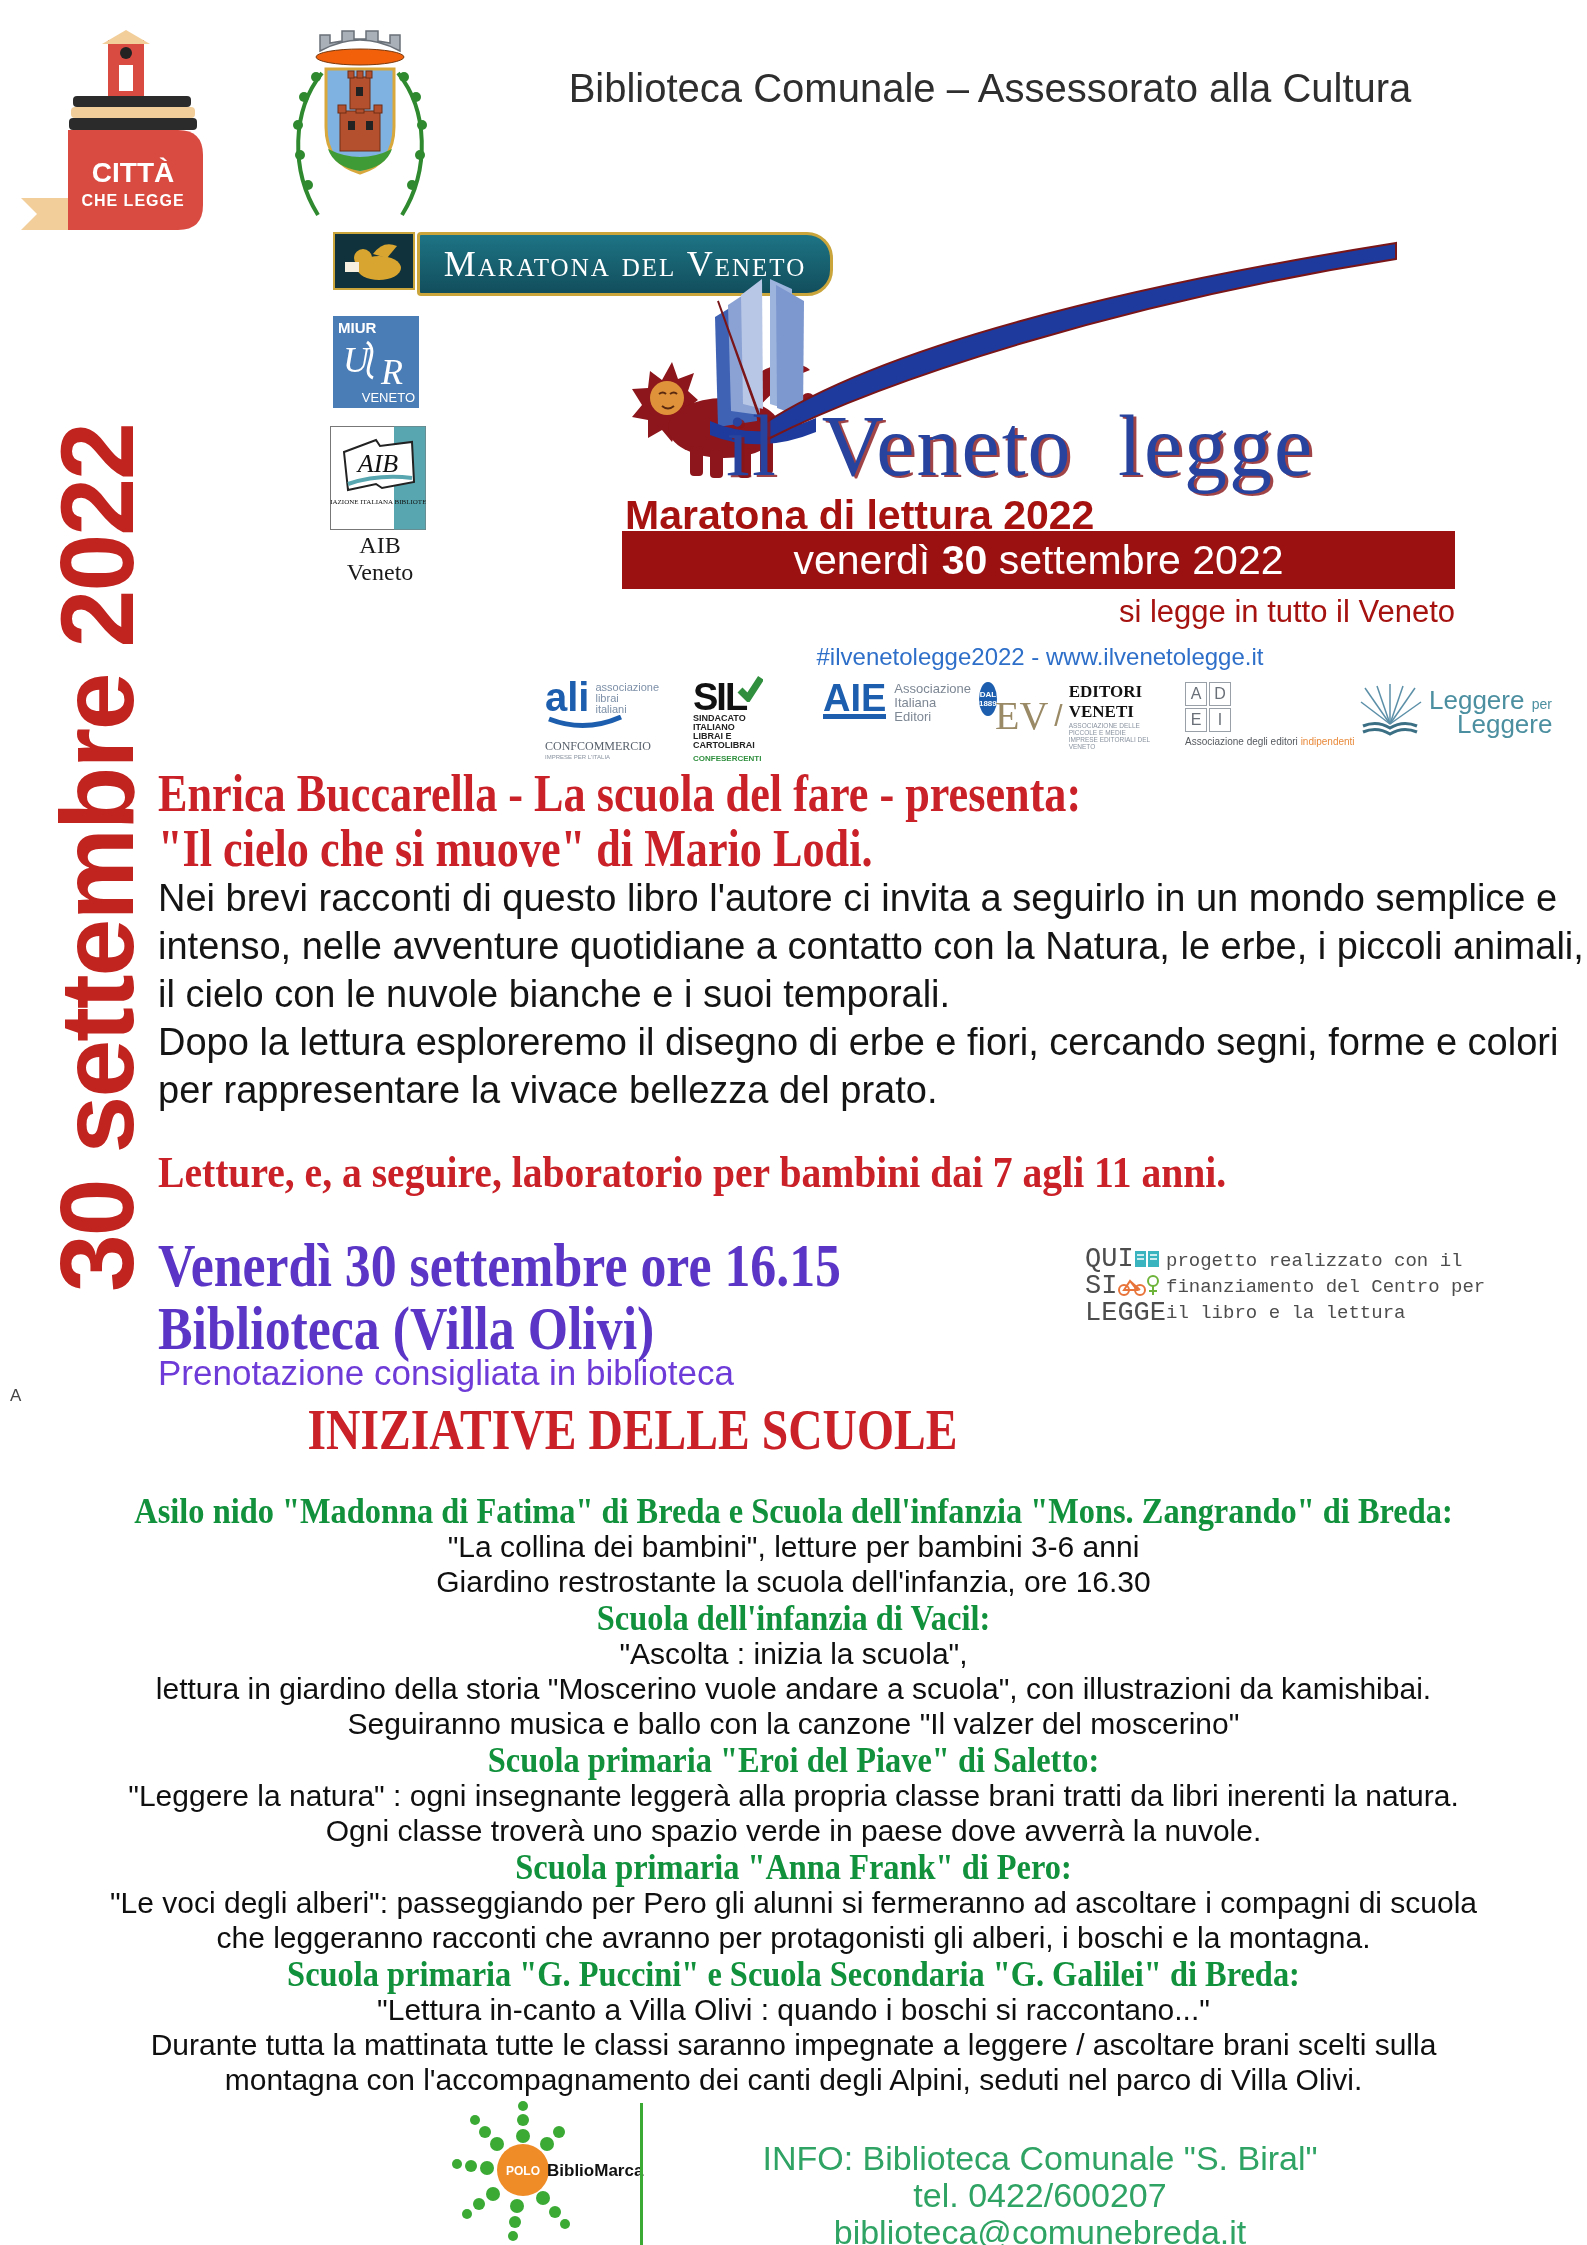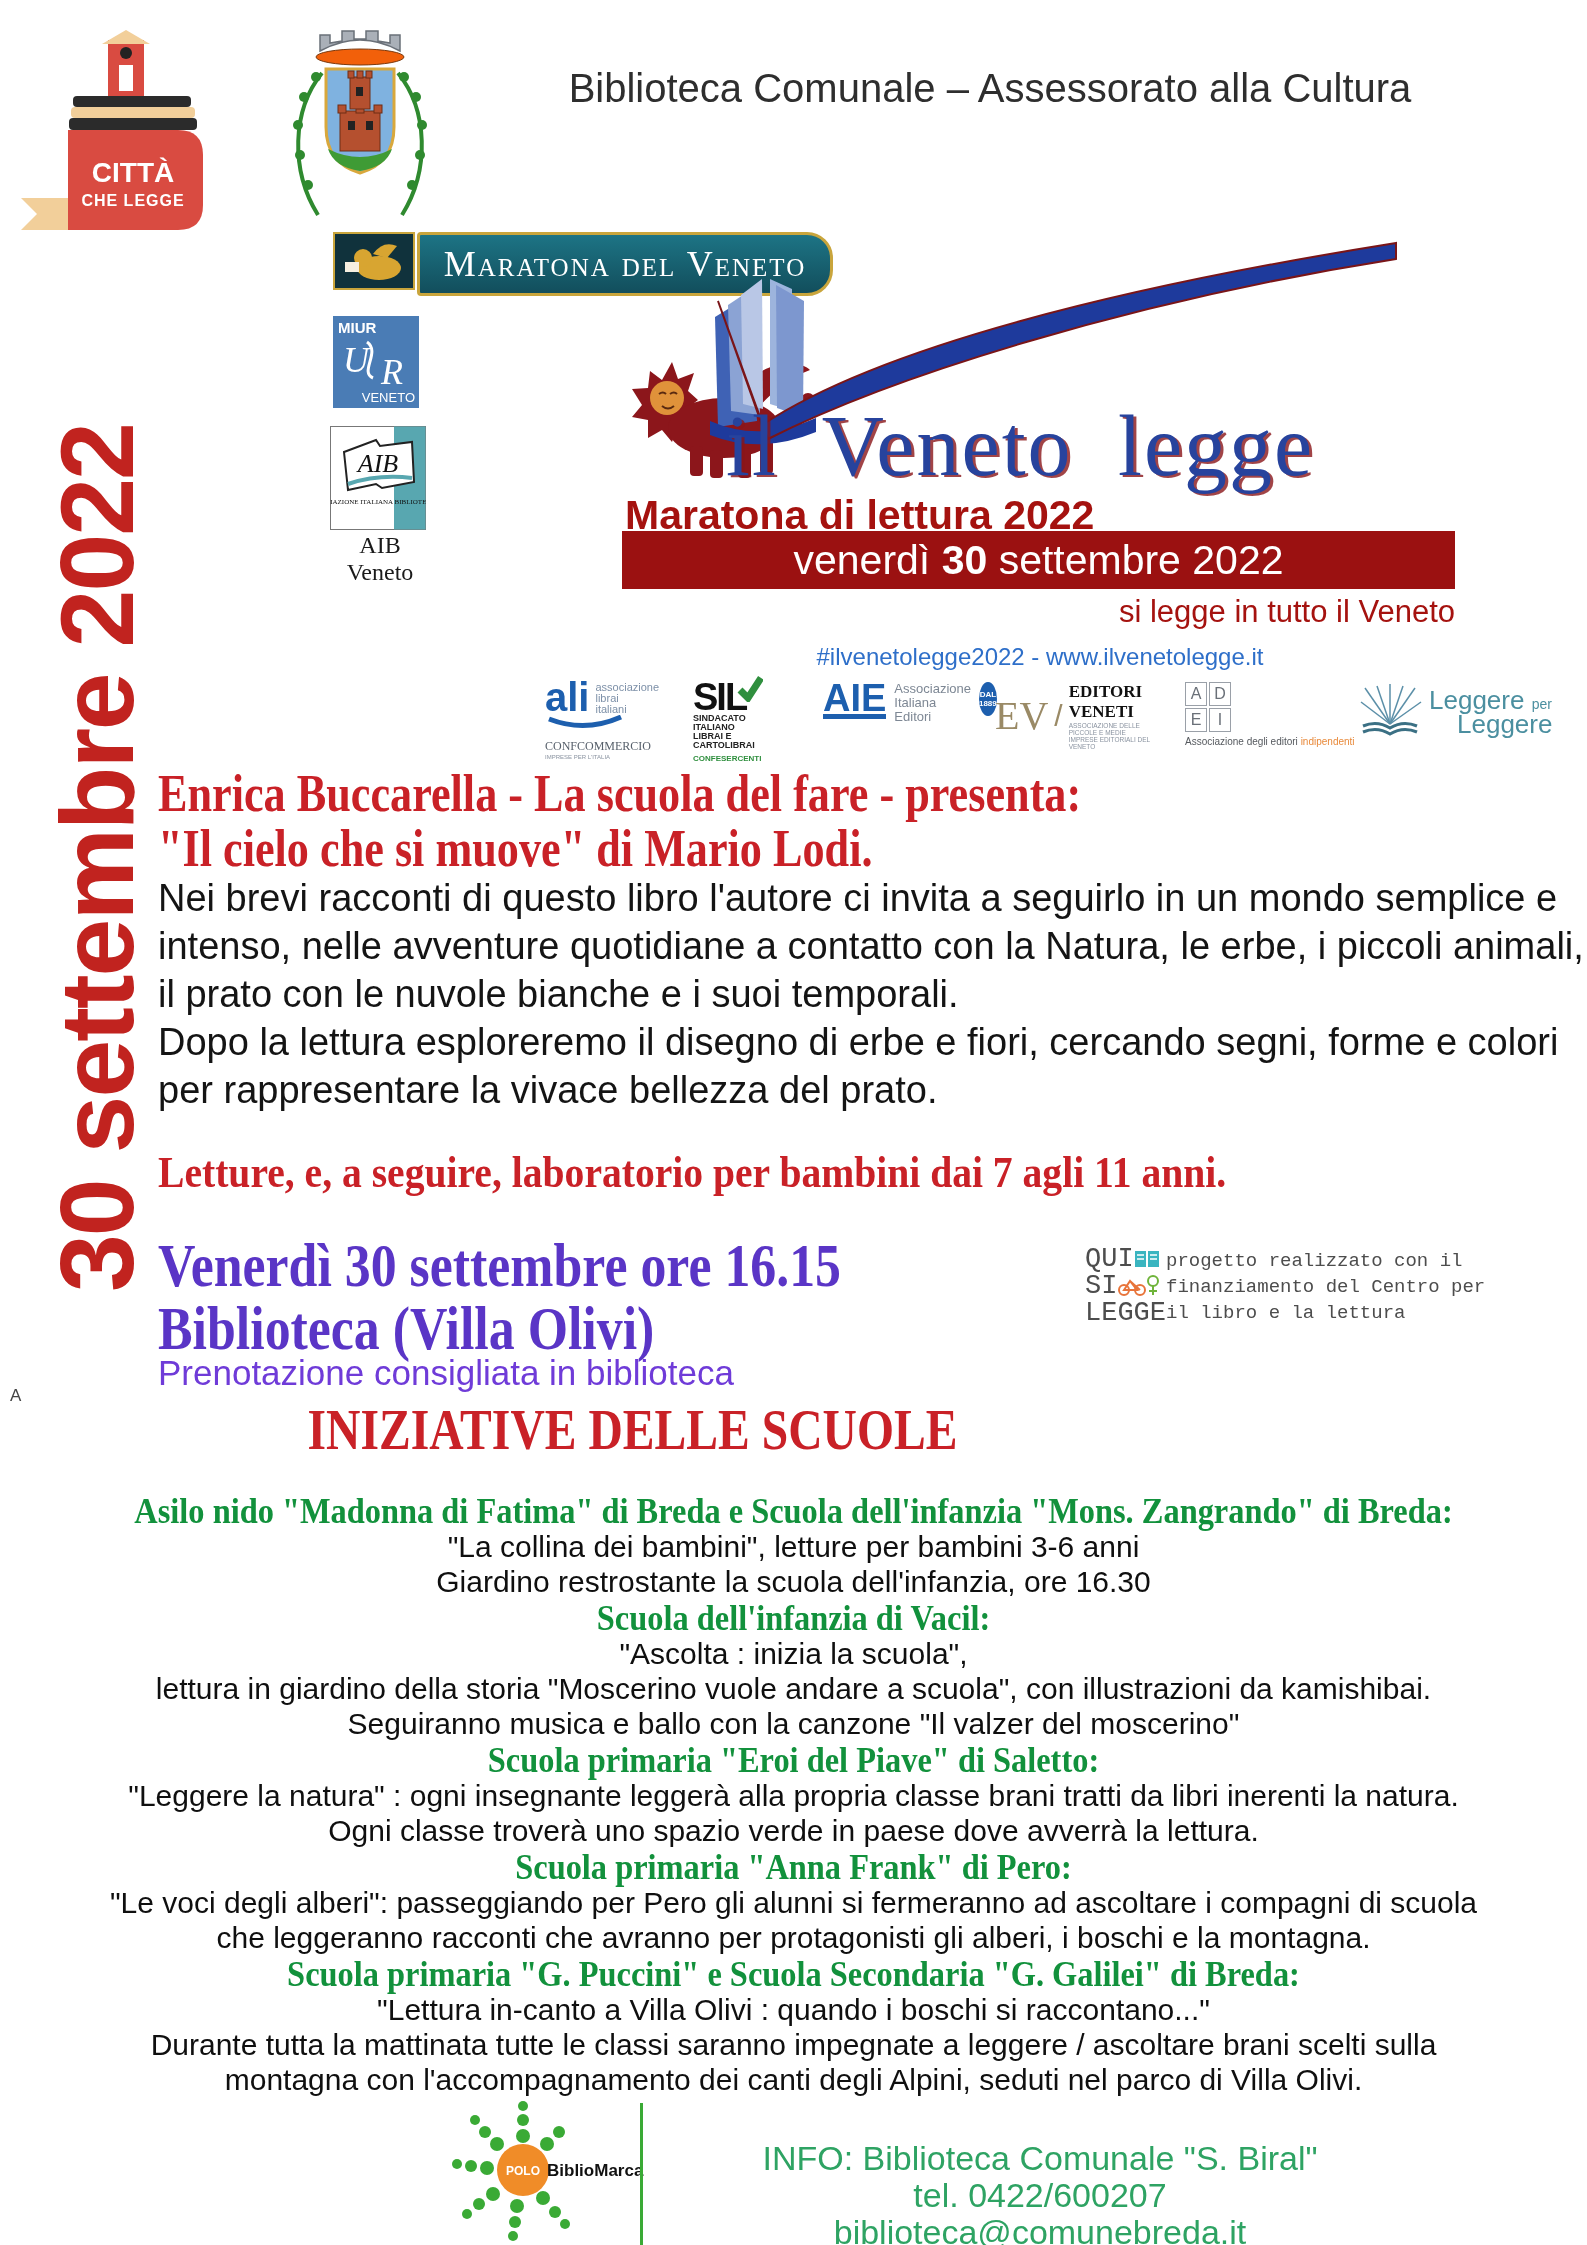--- a/index.html
+++ b/index.html
@@ -305,21 +305,21 @@
       <div style="margin-left:28px;">Leggere</div>
     </div>
   </div>
 
   <div class="abs pres-heading">
     <div class="condL">Enrica Buccarella - La scuola del fare  - presenta:</div>
     <div class="condL">"Il cielo che si muove" di Mario Lodi.</div>
   </div>
 
   <div class="abs pres-body">
-    <span>Nei brevi racconti di questo libro l'autore ci invita a seguirlo in un mondo semplice e intenso, nelle avventure quotidiane a contatto con la Natura, le erbe, i piccoli animali, il prato con le nuvole bianche e i suoi temporali.</span><br>
+    <span>Nei brevi racconti di questo libro l'autore ci invita a seguirlo in un mondo semplice e intenso, nelle avventure quotidiane a contatto con la Natura, le erbe, i piccoli animali, il cielo con le nuvole bianche e i suoi temporali.</span><br>
     <span>Dopo la lettura esploreremo il disegno di erbe e fiori, cercando segni, forme e colori per rappresentare la vivace bellezza del prato.</span>
   </div>
 
   <div class="abs pres-audience">
     <div class="condL" style="transform:scaleX(.88);">Letture, e, a seguire, laboratorio per bambini dai 7 agli 11 anni.</div>
   </div>
 
   <div class="abs pres-when">
     <div class="condL">Venerdì 30 settembre ore 16.15</div>
     <div class="condL">Biblioteca (Villa Olivi)</div>
@@ -355,21 +355,21 @@
   <div class="abs school-blocks">
       <div class="school-heading">Asilo nido "Madonna di Fatima" di Breda e Scuola dell'infanzia "Mons. Zangrando" di Breda:</div>
       <div class="school-line">"La collina dei bambini", letture per bambini 3-6 anni</div>
       <div class="school-line">Giardino restrostante la scuola dell'infanzia, ore 16.30</div>
       <div class="school-heading">Scuola dell'infanzia di Vacil:</div>
       <div class="school-line">"Ascolta : inizia la scuola",</div>
       <div class="school-line">lettura in giardino della storia "Moscerino vuole andare a scuola", con illustrazioni da kamishibai.</div>
       <div class="school-line">Seguiranno musica e ballo con la canzone "Il valzer del moscerino"</div>
       <div class="school-heading">Scuola primaria "Eroi del Piave" di Saletto:</div>
       <div class="school-line">"Leggere la natura" : ogni insegnante leggerà alla propria classe brani tratti da libri inerenti la natura.</div>
-      <div class="school-line">Ogni classe troverà uno spazio verde in paese dove avverrà la lettura.</div>
+      <div class="school-line">Ogni classe troverà uno spazio verde in paese dove avverrà la nuvole.</div>
       <div class="school-heading">Scuola primaria "Anna Frank" di Pero:</div>
       <div class="school-line">"Le voci degli alberi": passeggiando per Pero gli alunni si fermeranno ad ascoltare i compagni di scuola</div>
       <div class="school-line">che leggeranno racconti che avranno per protagonisti gli alberi, i boschi e la montagna.</div>
       <div class="school-heading">Scuola primaria "G. Puccini" e Scuola Secondaria "G. Galilei" di Breda:</div>
       <div class="school-line">"Lettura in-canto a Villa Olivi : quando i boschi si raccontano..."</div>
       <div class="school-line">Durante tutta la mattinata tutte le classi saranno impegnate a leggere / ascoltare brani scelti sulla</div>
       <div class="school-line">montagna con l'accompagnamento dei canti degli Alpini, seduti nel parco di Villa Olivi.</div>
     </div>
 
   <svg class="abs" style="left:435px;top:2100px;" width="210" height="145" viewBox="0 0 210 145">

